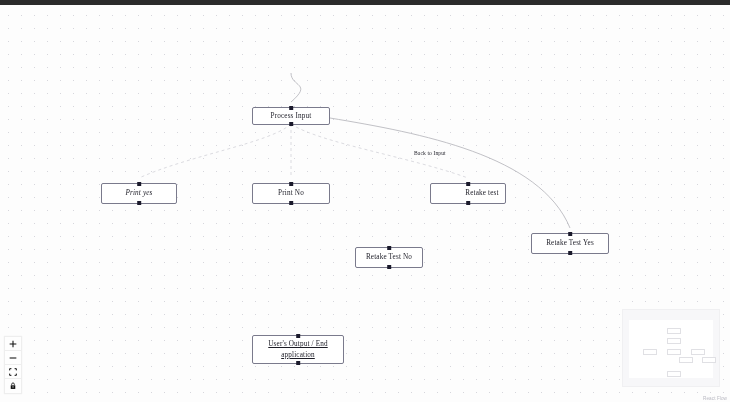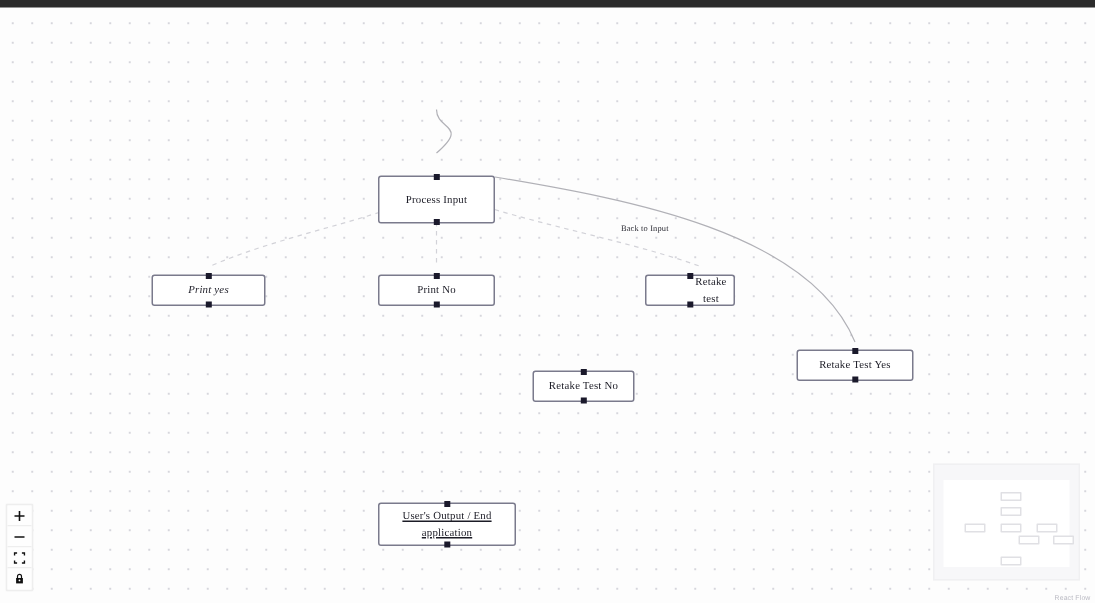--- a/index.html
+++ b/index.html
@@ -173,39 +173,39 @@
       <path d="M 291,119 L 291,173" fill="none" stroke="#d2d2d8" stroke-width="0.8" stroke-dasharray="3 3"></path>
 
       <path d="M 291,119 C 320,138 410,152 468,173" fill="none" stroke="#d2d2d8" stroke-width="0.8" stroke-dasharray="3 3"></path>
 
       <path d="M 330,113 C 420,128 540,150 570,223" fill="none" stroke="#b1b1b7" stroke-width="0.8"></path>
     </svg>
 
     <div class="edge-label" style="left:414px; top:145px;">Back to Input</div>
 
 
-    <div class="node" id="n-process-input" style="left:252px; top:112px; width:78px; height:32px;">
+    <div class="node" id="n-process-input" style="left:252px; top:102px; width:78px; height:18px;">
       <span class="handle top"></span>
       <span class="label">Process Input</span>
       <span class="handle bottom"></span>
     </div>
 
     <div class="node" id="n-print-yes" style="left:101px; top:178px; width:76px; height:21px;font-style:italic;">
       <span class="handle top"></span>
       <span class="label">Print yes</span>
       <span class="handle bottom"></span>
     </div>
 
     <div class="node" id="n-print-no" style="left:252px; top:178px; width:78px; height:21px;">
       <span class="handle top"></span>
       <span class="label">Print No</span>
       <span class="handle bottom"></span>
     </div>
 
-    <div class="node" id="n-retake-test" style="left:430px; top:178px; width:60px; height:21px;padding-left:32px;">
+    <div class="node" id="n-retake-test" style="left:430px; top:178px; width:76px; height:21px;padding-left:32px;">
       <span class="handle top"></span>
       <span class="label">Retake test</span>
       <span class="handle bottom"></span>
     </div>
 
     <div class="node" id="n-retake-test-no" style="left:355px; top:228px; width:68px; height:21px;margin-top:14px;">
       <span class="handle top"></span>
       <span class="label">Retake Test No</span>
       <span class="handle bottom"></span>
     </div>

